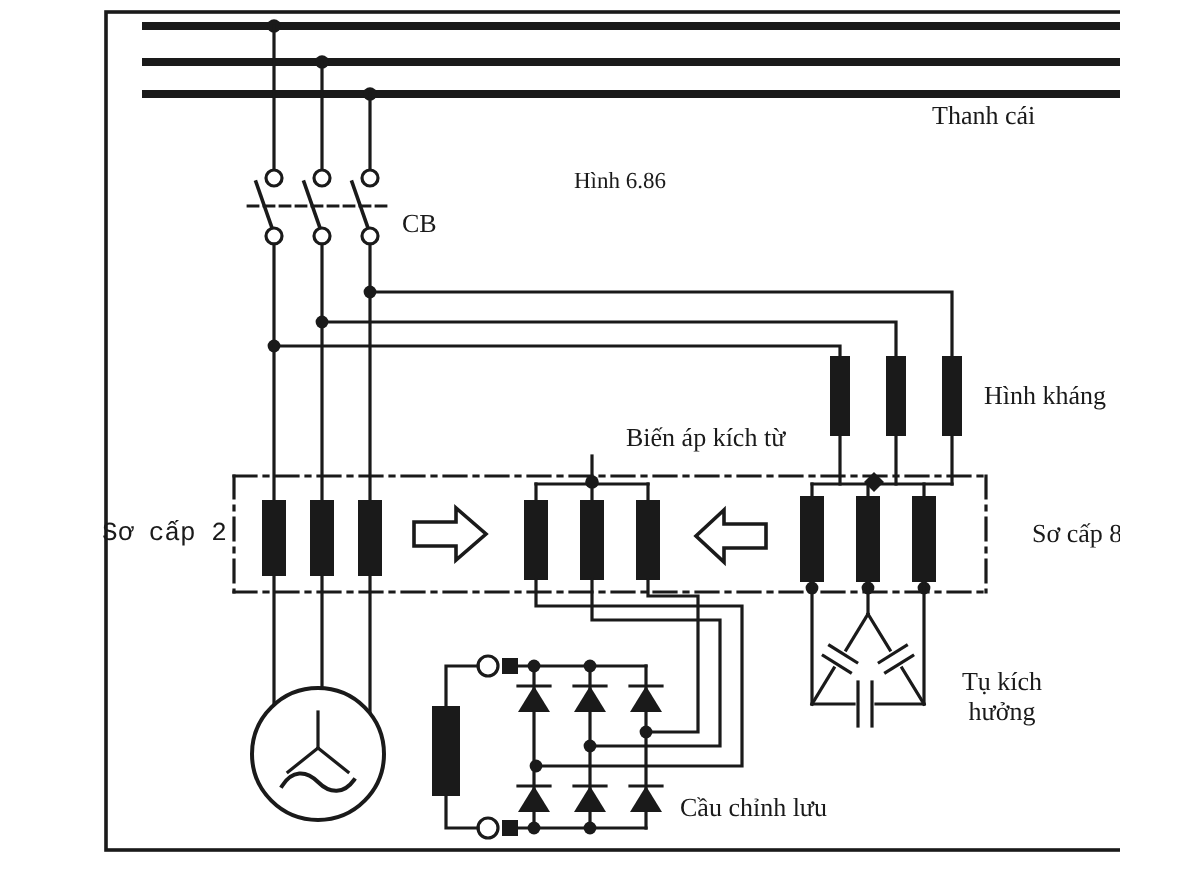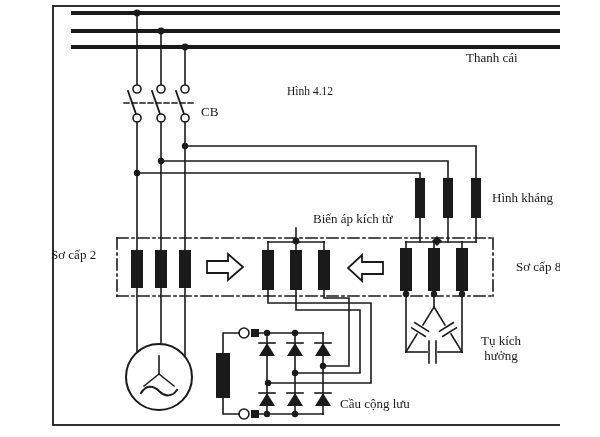--- a/index.html
+++ b/index.html
@@ -209,32 +209,32 @@
       <circle cx="159" cy="377" r="33" stroke-width="2" fill="#ffffff"></circle>
       <line x1="159" y1="374" x2="159" y2="356"></line>
       <line x1="159" y1="374" x2="144" y2="386"></line>
       <line x1="159" y1="374" x2="174" y2="386"></line>
       <path d="M141,393 C146,385 153,385 159,391 C165,397 172,397 177,390" stroke-width="2"></path>
     </g>
   </svg>
 
   <div class="lbl" style="left:466px;top:51px;">Thanh cái</div>
 
-  <div class="lbl small" style="left:287px;top:85px;">Hình 4.12</div>
+  <div class="lbl small" style="left:287px;top:85px;">Hình 6.86</div>
 
   <div class="lbl" style="left:201px;top:105px;">CB</div>
 
   <div class="lbl" style="left:492px;top:191px;">Hình kháng</div>
 
   <div class="lbl" style="left:273px;top:212px;margin-left:40px;">Biến áp kích từ</div>
 
-  <div class="lbl" style="left:51px;top:248px;">Sơ cấp 2</div>
+  <div class="lbl" style="left:51px;top:260px;font-family:Liberation Mono, monospace;">Sơ cấp 2</div>
 
   <div class="lbl" style="left:516px;top:260px;">Sơ cấp 8</div>
 
   <div class="lbl center" style="left:466px;top:334px;width:70px;">
     <span>Tụ kích</span><br>
     <span>hưởng</span>
   </div>
 
-  <div class="lbl" style="left:340px;top:397px;">Cầu cộng lưu</div>
+  <div class="lbl" style="left:340px;top:397px;">Cầu chỉnh lưu</div>
 
 </div>
 
 </body></html>

